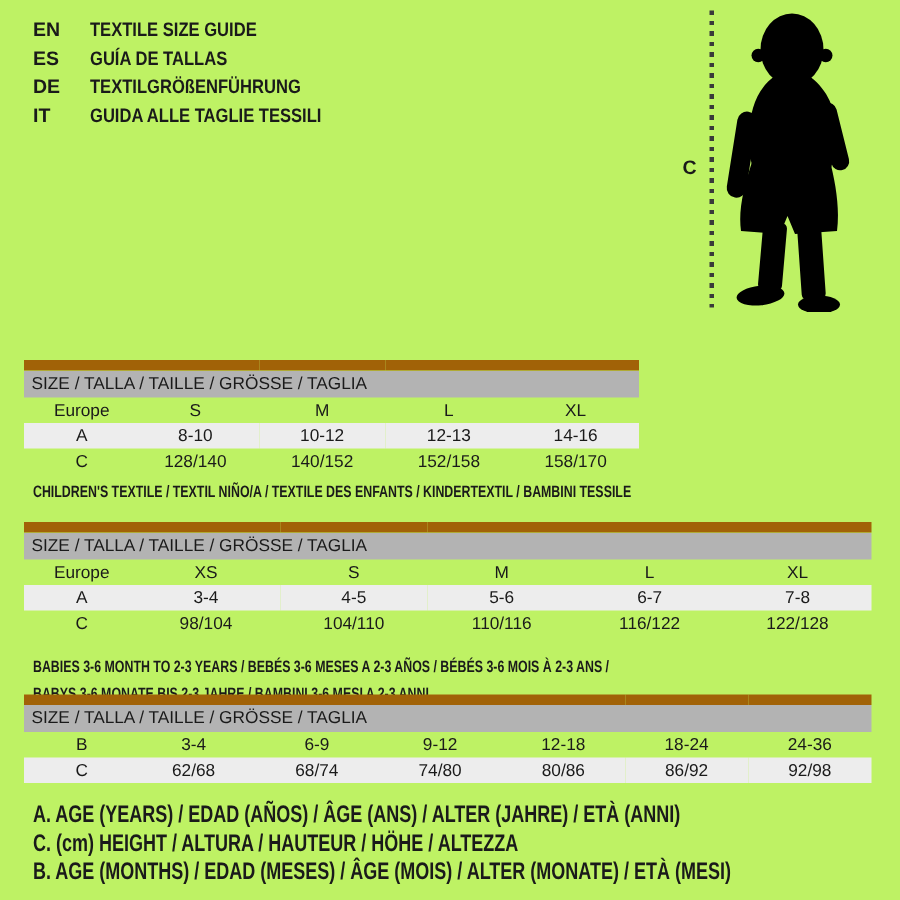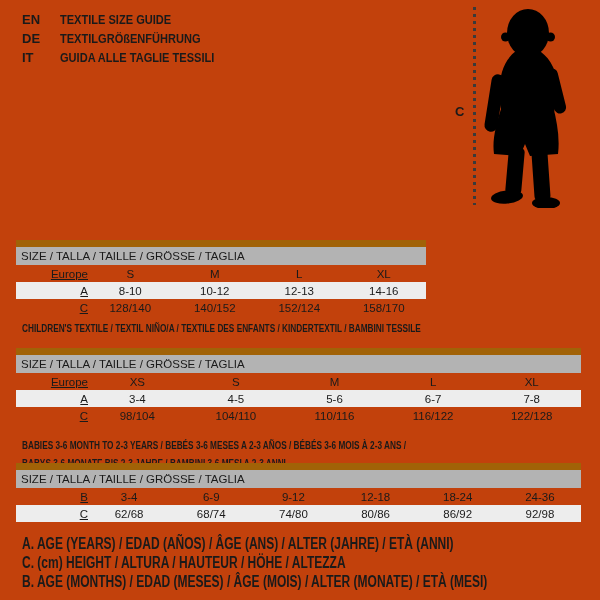--- a/index.html
+++ b/index.html
@@ -1,17 +1,17 @@
 <!DOCTYPE html>
 <html style="--bar: #b3b3b3; --alt: #ededed; --text: #1a1a1a; --dots: #3a3a3a;"><head>
 <meta charset="utf-8">
 <style>
   html,body{margin:0;padding:0;background:#fff;}
   .canvas{
-    position:relative;width:600px;height:600px;background:#c2410c;overflow:hidden;
+    position:relative;width:600px;height:600px;background:#bef264;overflow:hidden;
     font-family:"Liberation Sans","DejaVu Sans",sans-serif;color:var(--text,#1a1a1a);
   }
   
   .lang-list{position:absolute;left:22px;top:10px;width:430px;}
   .lang-row{display:flex;height:19px;line-height:19px;font-weight:bold;font-size:13px;}
   .lang-code{width:38px;flex:0 0 38px;}
   .lang-label{display:inline-block;transform:scaleX(0.85);transform-origin:0 50%;white-space:nowrap;}
   
   .height-line{position:absolute;left:473px;top:7px;width:3px;height:198px;
     background:repeating-linear-gradient(to bottom,var(--dots,#3a3a3a) 0 3px,transparent 3px 7px);}
@@ -23,36 +23,40 @@
   #title-0{top:214px;} #title-1{top:319px;} #title-2{top:436px;}
   
   table.size-table{position:absolute;left:16px;border-collapse:collapse;table-layout:fixed;
     font-size:11.5px;color:var(--text,#1a1a1a);}
   #table-0{top:240px;width:410px;}
   #table-1{top:348px;width:565px;}
   #table-2{top:463px;width:565px;}
   .size-bar th{background:var(--bar,#b3b3b3);border-top:7px solid #a16207;height:18px;
     font-weight:normal;text-align:left;padding:0 0 0 5px;white-space:nowrap;overflow:hidden;}
   td{height:17px;padding:0;text-align:center;font-weight:normal;}
-  td.row-label{text-align:right;padding-left:5px;text-decoration:underline;}
+  td.row-label{text-align:center;padding-left:5px;}
   tr.shaded td{background:var(--alt,#ededed);}
   
   .legend{position:absolute;left:22px;top:534px;}
   .legend-line{height:19px;line-height:19px;font-size:16px;font-weight:bold;white-space:nowrap;}
   .legend-line span{display:inline-block;transform:scaleX(0.75);transform-origin:0 50%;}
 </style>
 </head>
 <body>
 
 <div class="canvas">
 
   <div class="lang-list">
       <div class="lang-row">
         <span class="lang-code">EN</span>
         <span class="lang-label">TEXTILE SIZE GUIDE</span>
+      </div>
+      <div class="lang-row">
+        <span class="lang-code">ES</span>
+        <span class="lang-label">GUÍA DE TALLAS</span>
       </div>
       <div class="lang-row">
         <span class="lang-code">DE</span>
         <span class="lang-label">TEXTILGRÖßENFÜHRUNG</span>
       </div>
       <div class="lang-row">
         <span class="lang-code">IT</span>
         <span class="lang-label">GUIDA ALLE TAGLIE TESSILI</span>
       </div>
     </div>
@@ -108,21 +112,21 @@
           <td class="row-label">A</td>
           <td>8-10</td>
           <td>10-12</td>
           <td>12-13</td>
           <td>14-16</td>
         </tr>
         <tr>
           <td class="row-label">C</td>
           <td>128/140</td>
           <td>140/152</td>
-          <td>152/124</td>
+          <td>152/158</td>
           <td>158/170</td>
         </tr>
       </tbody>
     </table>
   <table class="size-table" id="table-1">
       <colgroup>
         <col style="width: 72px;">
         <col>
         <col>
         <col>

